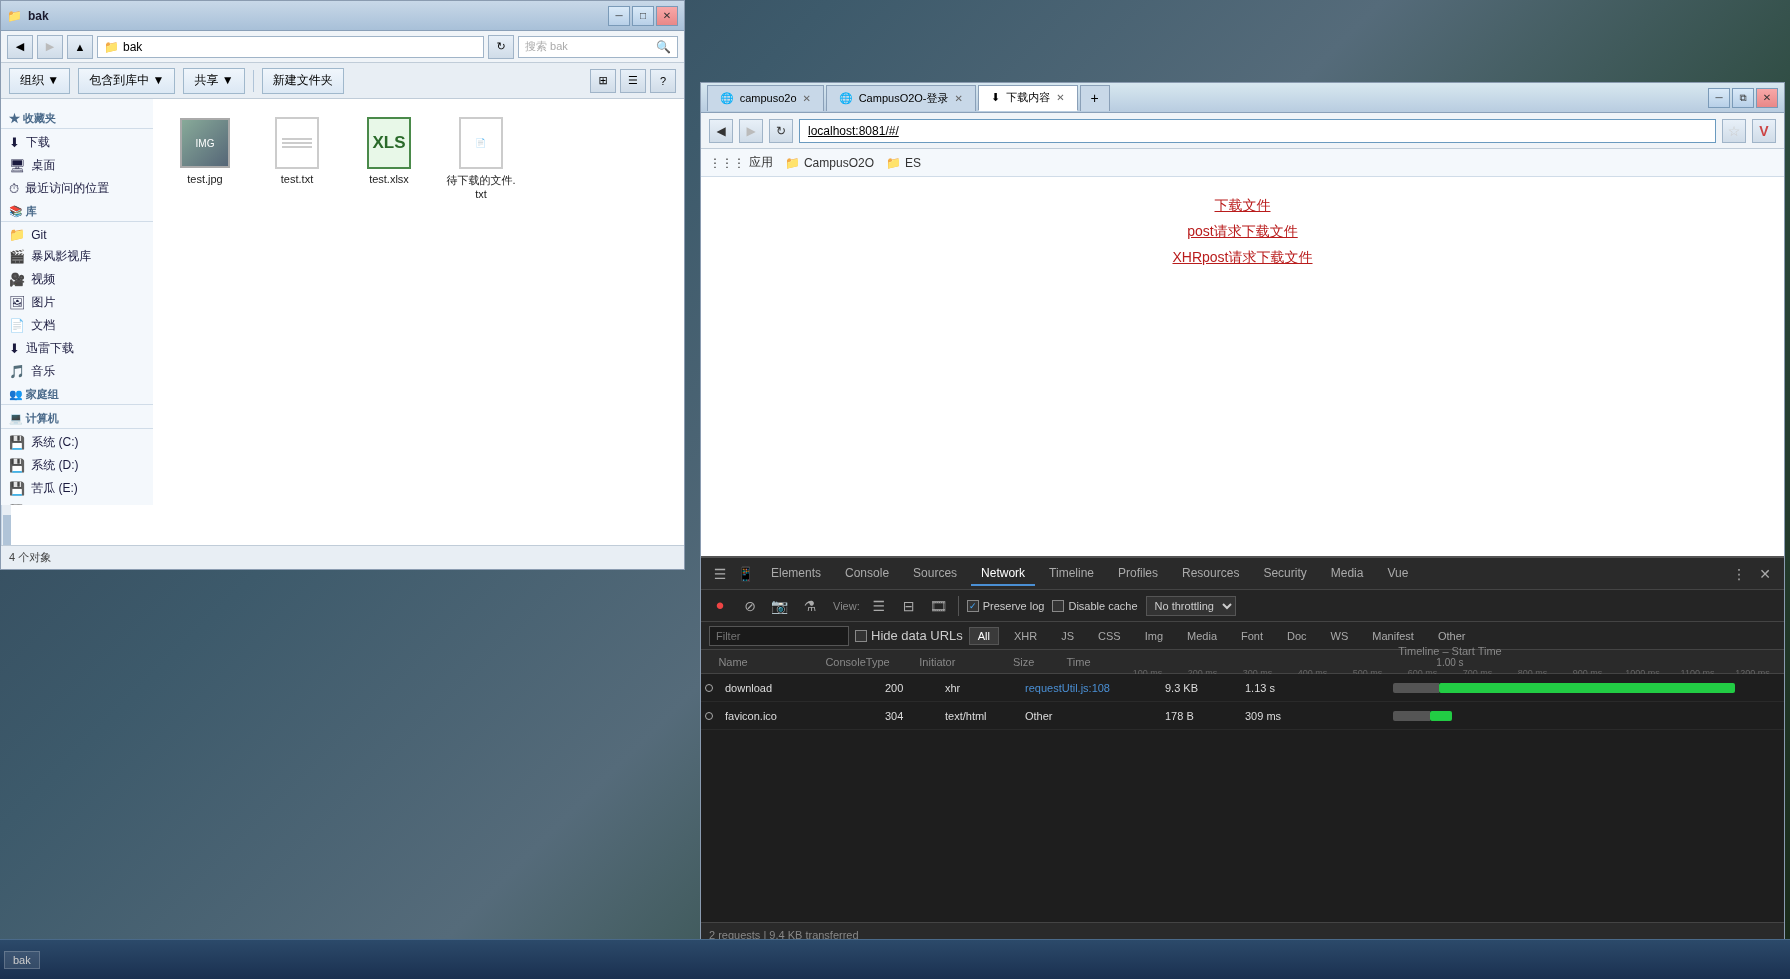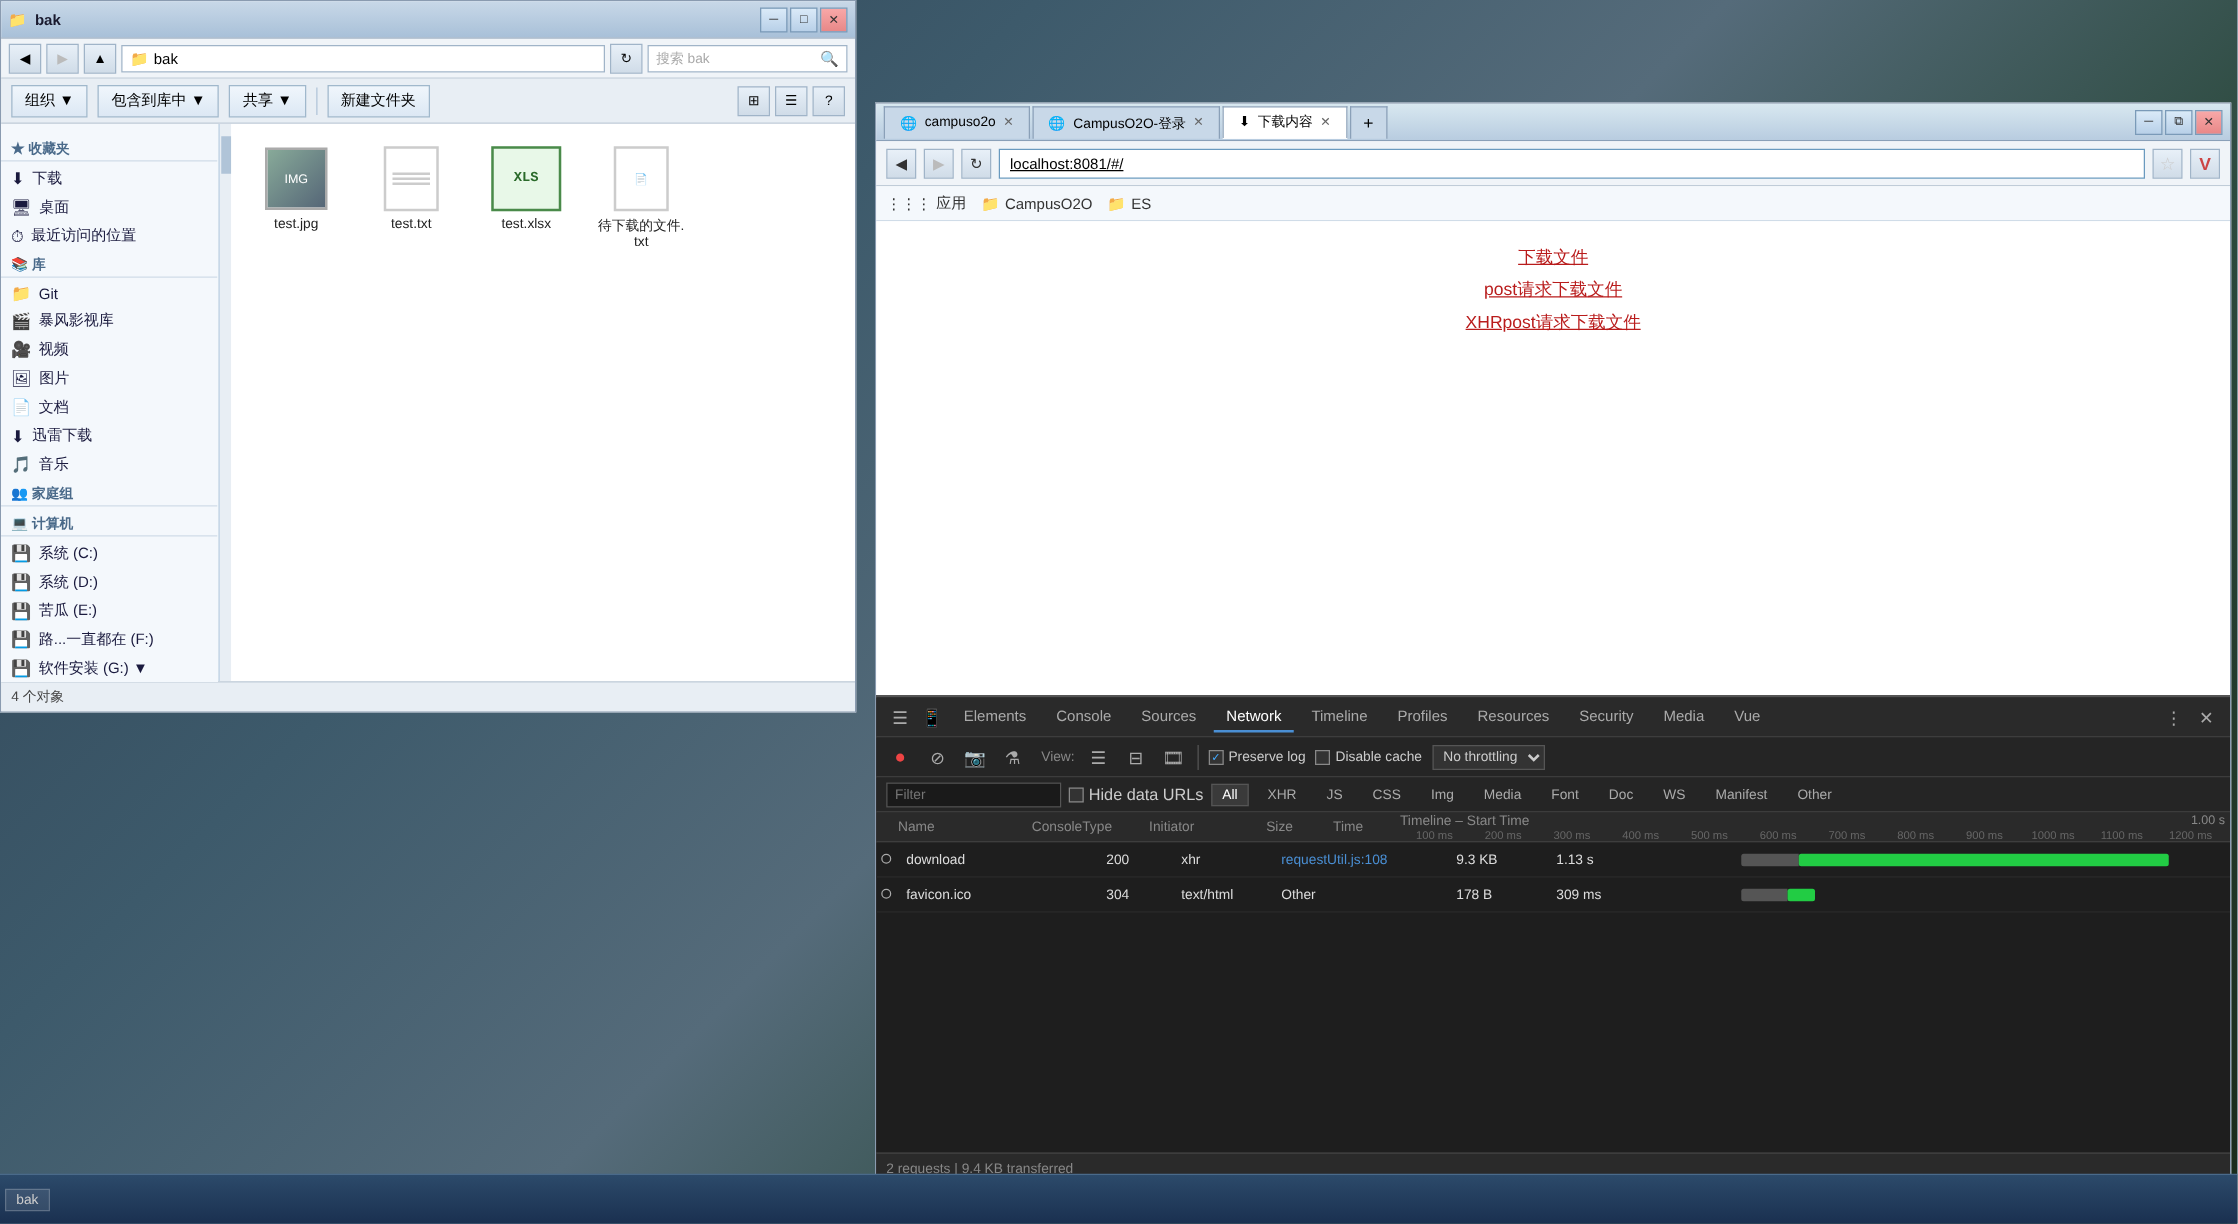--- a/index.html
+++ b/index.html
@@ -722,21 +722,21 @@
     </div>
     <div style="margin-left:auto; display:flex; gap:4px;">
       <div class="addr-nav-btn">⊞</div>
       <div class="addr-nav-btn">☰</div>
       <div class="addr-nav-btn">?</div>
     </div>
   </div>
 
   <div class="explorer-content">
 
-    <div style="display:flex; width:184px;">
+    <div style="display:flex; width:152px;flex-direction:column;">
       <div class="sidebar" style="flex:1;">
         <div class="sidebar-header">★ 收藏夹</div>
         <div class="sidebar-item">
           <span class="sidebar-icon">⬇</span>
           <span>下载</span>
         </div>
         <div class="sidebar-item">
           <span class="sidebar-icon">🖥</span>
           <span>桌面</span>
         </div>
@@ -814,21 +814,21 @@
           <div style="width:44px; height:52px; background:#fff; border:2px solid #ccc; display:flex; align-items:center; justify-content:center; font-size:9px; color:#333; flex-direction:column; padding:2px;">
             <div style="width:30px; height:2px; background:#ccc; margin-bottom:2px;"></div>
             <div style="width:30px; height:2px; background:#ccc; margin-bottom:2px;"></div>
             <div style="width:30px; height:2px; background:#ccc;"></div>
           </div>
         </div>
         <div class="file-name">test.txt</div>
       </div>
       <div class="file-item">
         <div class="file-icon">
-          <div style="width:56px; height:52px; background:#e8f8e8; border:2px solid #4a8a4a; display:flex; align-items:center; justify-content:center; font-size:11px; color:#2a6a2a; font-weight:bold;font-family:Liberation Mono, monospace;">XLS</div>
+          <div style="width:44px; height:52px; background:#e8f8e8; border:2px solid #4a8a4a; display:flex; align-items:center; justify-content:center; font-size:17px; color:#2a6a2a; font-weight:bold;">XLS</div>
         </div>
         <div class="file-name">test.xlsx</div>
       </div>
       <div class="file-item">
         <div class="file-icon">
           <div style="width:44px; height:52px; background:#fff; border:2px solid #ccc; display:flex; align-items:center; justify-content:center; font-size:9px; color:#555; text-align:center; padding:2px;">📄</div>
         </div>
         <div class="file-name">待下载的文件.txt</div>
       </div>
     </div>
@@ -964,21 +964,21 @@
 
     <div class="network-header-row">
       <div class="col-checkbox"></div>
       <div class="col-name">Name</div>
       <div class="col-status">Console</div>
       <div class="col-type">Type</div>
       <div class="col-initiator">Initiator</div>
       <div class="col-size">Size</div>
       <div class="col-time">Time</div>
       <div class="col-header-timeline">
-        <div style="display:flex; justify-content:space-between; align-items:center;">
+        <div style="display:flex; justify-content:space-between; align-items:center;flex-direction:column;">
           <span>Timeline – Start Time</span>
           <span style="font-size:10px; color:#888;">1.00 s</span>
         </div>
         <div style="display:flex; overflow:hidden; font-size:9px; color:#666;">
           <span style="width:55px; text-align:center;">100 ms</span>
           <span style="width:55px; text-align:center;">200 ms</span>
           <span style="width:55px; text-align:center;">300 ms</span>
           <span style="width:55px; text-align:center;">400 ms</span>
           <span style="width:55px; text-align:center;">500 ms</span>
           <span style="width:55px; text-align:center;">600 ms</span>

